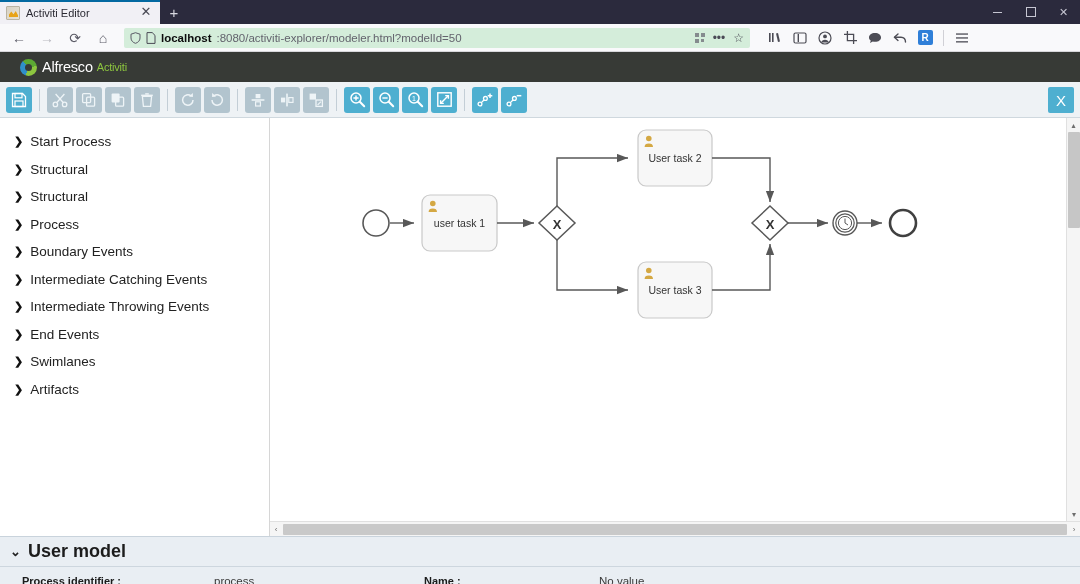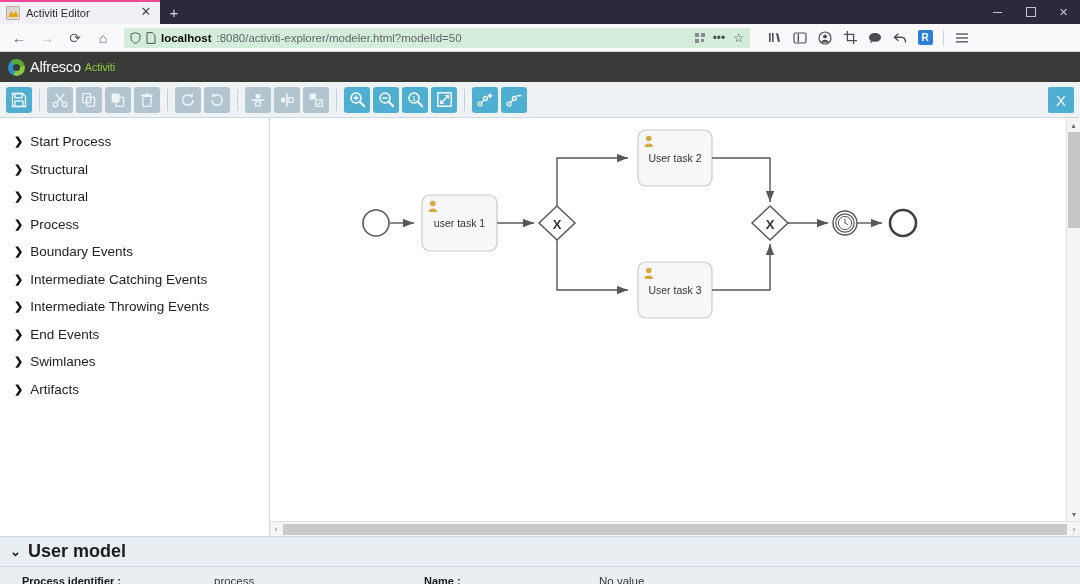--- a/index.html
+++ b/index.html
@@ -13,21 +13,21 @@
   
   .browser { width: 1080px; height: 584px; position: relative; }
 
   .titlebar {
     height: 24px; background: #2b2a3d; display: flex; align-items: flex-end;
     position: relative;
   }
   .tab {
     height: 24px; width: 160px; background: #f1f0f5; color: #2b2a33;
     display: flex; align-items: center; padding: 0 6px;
-    font-size: 11px; border-top: 2px solid #ec4899; position: relative;
+    font-size: 11px; border-top: 2px solid #0369a1; position: relative;
   }
   .tab-favicon {
     width: 14px; height: 14px; margin-right: 6px; flex: none;
     background: linear-gradient(135deg,#d8d2c4 0%, #e8e3d6 100%);
     border: 1px solid #b9b3a3; border-radius: 1px;
     position: relative; overflow: hidden;
   }
   .tab-favicon::after {
     content: ""; position: absolute; left: 2px; top: 4px; width: 9px; height: 6px;
     background: #e8a317; clip-path: polygon(0 60%, 25% 10%, 50% 55%, 75% 0, 100% 70%, 100% 100%, 0 100%);
@@ -90,21 +90,21 @@
   .rbadge {
     width: 15px; height: 15px; background: #2f7fd8; color: #fff;
     font-size: 10px; font-weight: bold; display: flex; align-items: center;
     justify-content: center; border-radius: 2px;
   }
   .vsep { width: 1px; height: 16px; background: #d0d0d6; margin: 0 4px; }
 
   
   .app-header {
     height: 30px; background: #373a36; display: flex; align-items: center;
-    padding-left: 8px;
+    padding-left: 20px;
   }
   .logo-mark {
     width: 17px; height: 17px; border-radius: 50%; margin-right: 5px; flex: none;
     background: conic-gradient(from 200deg, #2f8fc9 0deg 120deg, #5ca833 120deg 240deg, #8dc63f 240deg 360deg);
     position: relative;
   }
   .logo-mark::after {
     content: ""; position: absolute; inset: 5px; border-radius: 50%; background: #373a36;
   }
   .logo-alfresco { color: #ffffff; font-size: 14.5px; letter-spacing: -.2px; }

